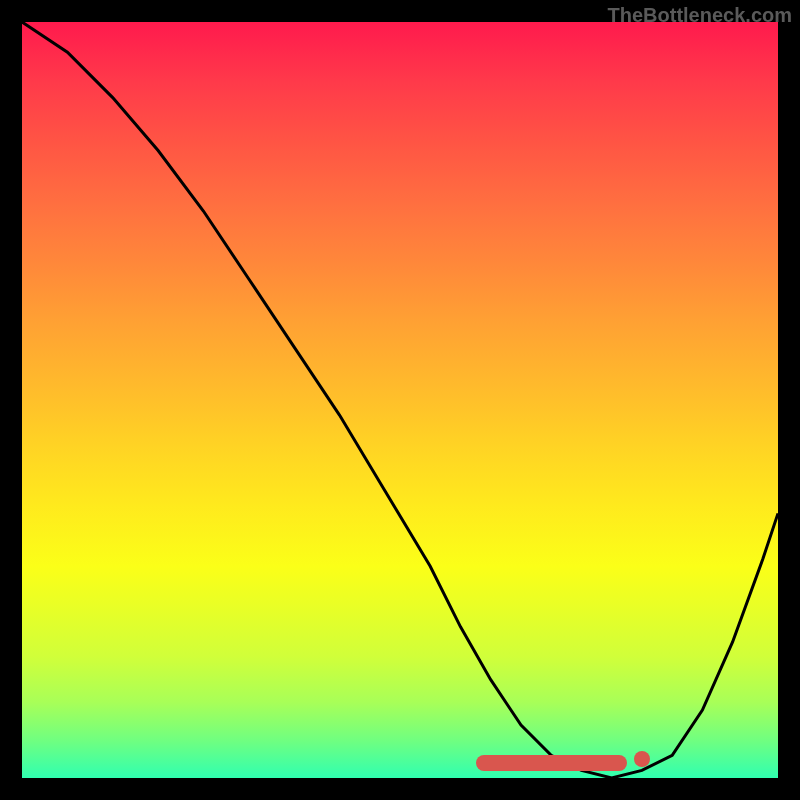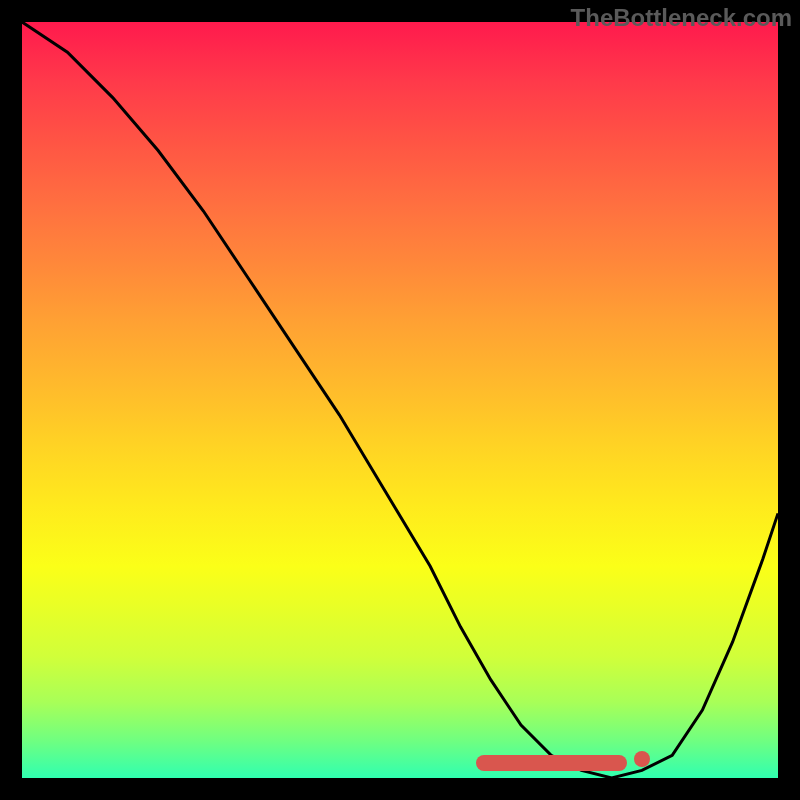--- a/index.html
+++ b/index.html
@@ -9,21 +9,21 @@
     background: #000;
     position: relative;
     font-family: Arial, sans-serif;
     overflow: hidden;
   }
   .watermark {
     position: absolute;
     top: 4px;
     right: 8px;
     color: #5a5a5a;
-    font-size: 24px;
+    font-size: 20px;
     font-weight: bold;
     z-index: 10;
   }
   .plot-area {
     position: absolute;
     left: 22px;
     top: 22px;
     width: 756px;
     height: 756px;
     background: linear-gradient(to bottom,

